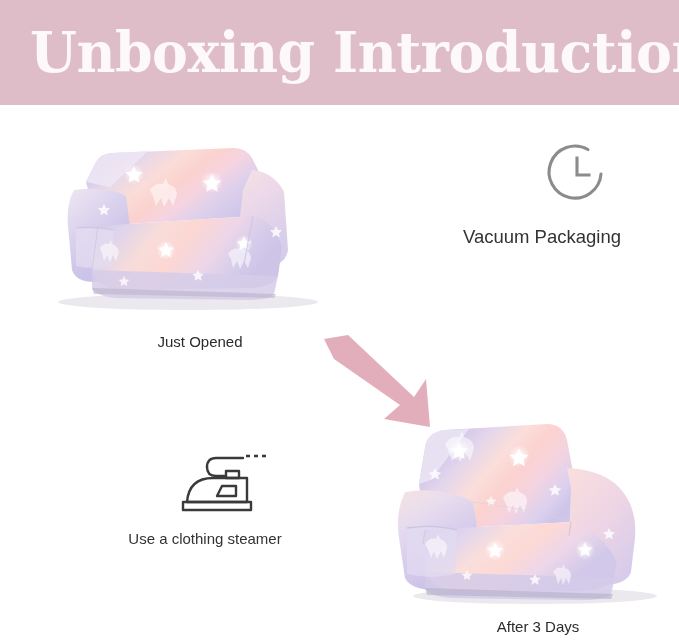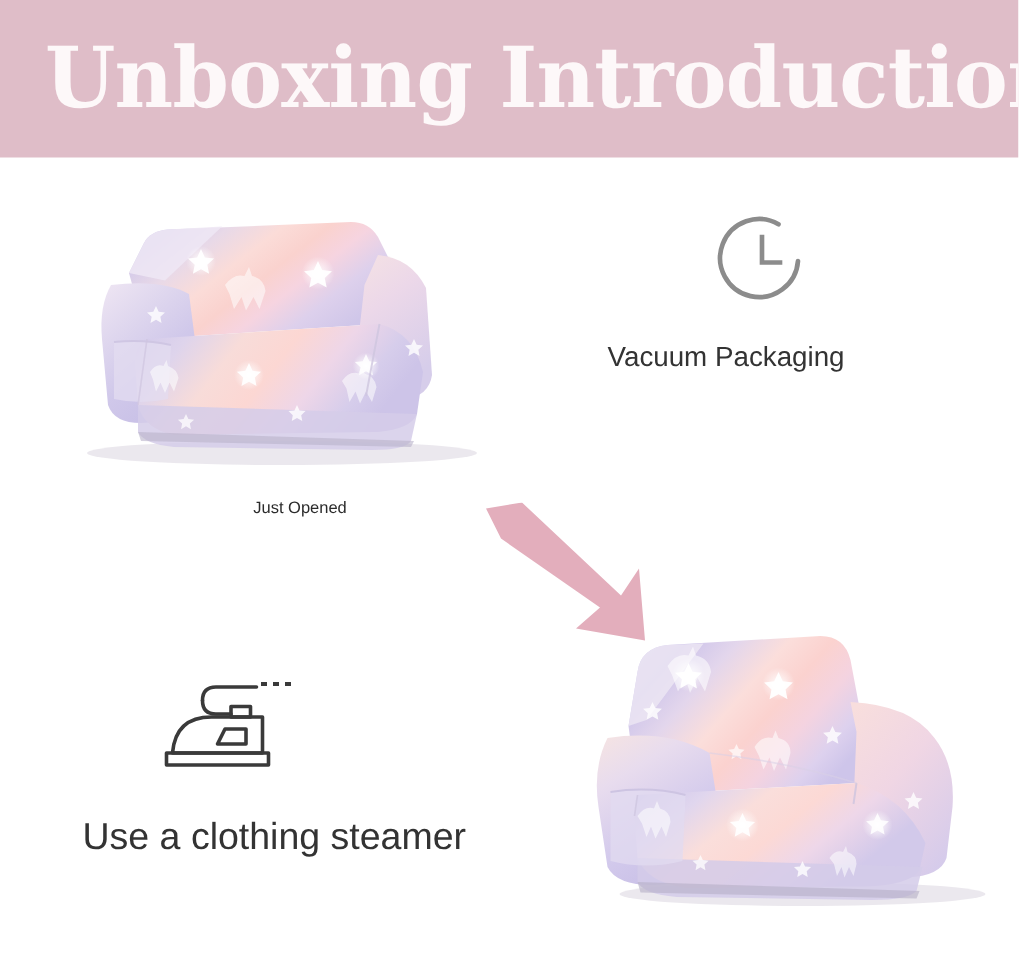--- a/index.html
+++ b/index.html
@@ -42,29 +42,29 @@
   
   #stage {
     position: absolute;
     left: 0;
     top: 105px;
     width: 679px;
     height: 538px;
   }
 
   
-  .panel { position: absolute; }
+  .panel { position: absolute; text-align: center; }
 
   
   .sofa-wrap { position: absolute; }
 
   .caption {
     position: absolute;
     font-family: "Liberation Sans", sans-serif;
-    font-size: 11px;
+    font-size: 15px;
     color: #2b2b2b;
     text-align: center;
     white-space: nowrap;
   }
 
   
   #vacuum-block {
     position: absolute;
     left: 405px;
     top: 35px;
@@ -95,22 +95,21 @@
     position: absolute;
     left: 55px;
     top: 340px;
     width: 300px;
   }
   #iron-icon {
     display: block;
     margin: 0 0 0 52px;
   }
   #steamer-text {
-    margin-top: 18px;
-    font-size: 25px;
+    font-size: 15px;
     line-height: 28px;
     color: #333333;
     white-space: nowrap;
   }
   #steamer-text .line { display: block; }
   #steamer-text .line-2 { padding-left: 8px; }
 </style>
 </head>
 <body>
 
@@ -333,14 +332,15 @@
         <path d="M30 134 q5-7 11-5 l2-5 2 5 q7 2 7 9 l-3 10 -3-7 -4 8 -3-8 -3 7 -3-9 z"></path>
         <path d="M158 162 q4-6 9-4 l2-4 1 4 q6 2 6 8 l-2 8 -3-6 -3 7 -2-7 -3 6 -2-8 z"></path>
       </g>
 
       <path d="M176 112 L174 126" fill="none" stroke="#cdc4de" stroke-width="1.3" opacity="0.8"></path>
       <path d="M30 120 L28 134" fill="none" stroke="#cdc4de" stroke-width="1.1" opacity="0.7"></path>
       <path d="M78 92 Q130 98 176 112" fill="none" stroke="#d8cfe6" stroke-width="1.1" opacity="0.55"></path>
     </svg>
   </div>
 
+  <div class="caption" style="left:458px; top:513px; width:160px;">After 3 Days</div>
 
 </div>
 
 </body></html>

